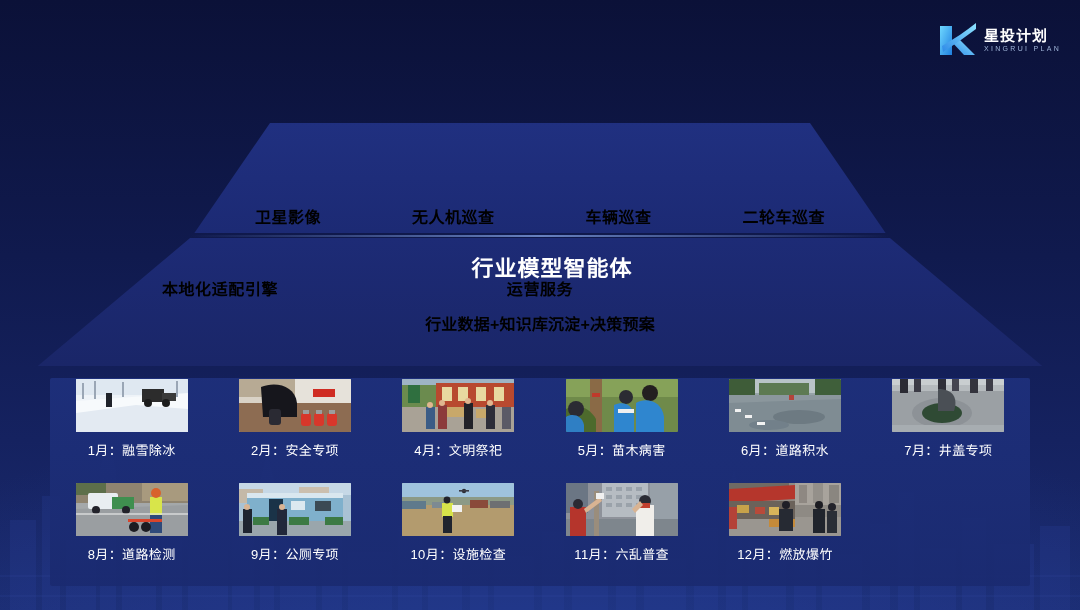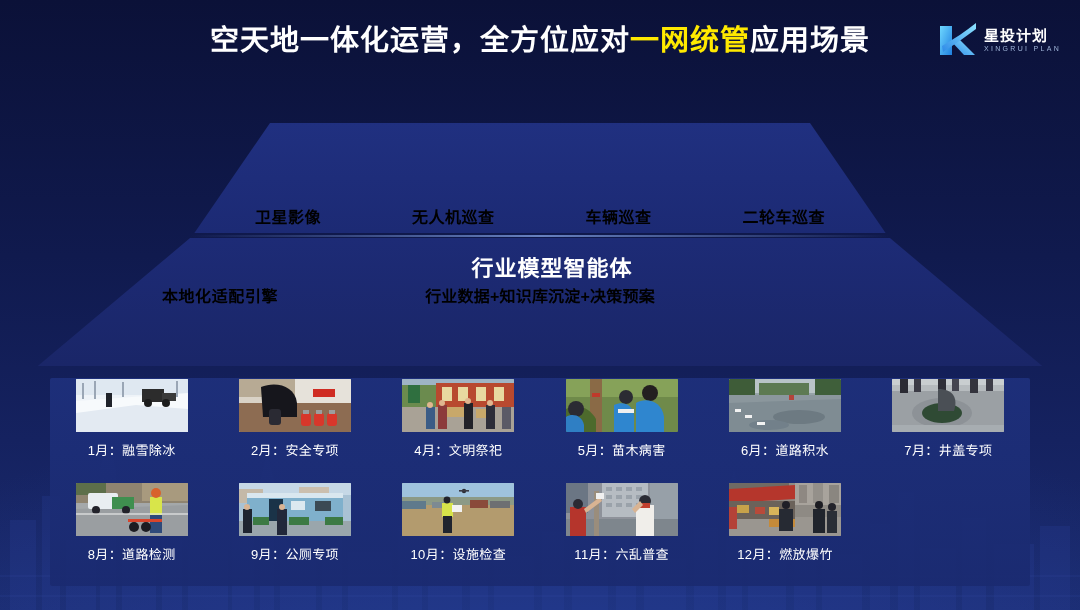--- a/index.html
+++ b/index.html
@@ -247,21 +247,20 @@
       <rect x="994" y="144" width="40" height="66"></rect>
       <rect x="1040" y="126" width="30" height="84"></rect>
     </g>
     <g stroke="#4e6ad2" stroke-width="1" opacity="0.28" fill="none">
       <path d="M0 196 L1080 196"></path>
       <path d="M0 176 L1080 176"></path>
     </g>
   </svg>
 
   <div class="header">
-    <div class="title"><span>空天地一体化运营，全方位应对</span><span class="hl">一网统管</span><span>应用场景</span></div>
 
     <div class="logo">
       <svg class="logo-mark" viewBox="0 0 44 42" aria-hidden="true">
         <defs>
           <linearGradient id="lg1" x1="0" y1="0" x2="1" y2="1">
             <stop offset="0%" stop-color="#6fd8ff"></stop>
             <stop offset="100%" stop-color="#1f7fe0"></stop>
           </linearGradient>
           <linearGradient id="lg2" x1="1" y1="0" x2="0" y2="1">
             <stop offset="0%" stop-color="#8fe4ff"></stop>
@@ -289,25 +288,26 @@
       <span class="pill">无人机巡查</span>
       <span class="pill">车辆巡查</span>
       <span class="pill">二轮车巡查</span>
     </div>
 
     <div class="tier-sep"></div>
 
     <div class="tier tier-2"></div>
     <div class="tier-2-title" style="position:absolute;left:0;top:132px;width:1080px;text-align:center;font-size:22px;font-weight:bold;color:#fff;margin-left:12px;">行业模型智能体</div>
 
-    <div class="tier-2-cols" style="top:165px;">
+    <div class="tier-2-cols" style="top:158px;">
       <div class="tier-2-col">
         <div class="col-head">本地化适配引擎</div>
       </div>
       <div class="tier-2-col">
+        <div class="col-head">运营服务</div>
         <div class="col-sub">行业数据+知识库沉淀+决策预案</div>
       </div>
       <div class="tier-2-col">
       </div>
     </div>
   </div>
 
   <div class="panel">
     <div class="grid">
 

